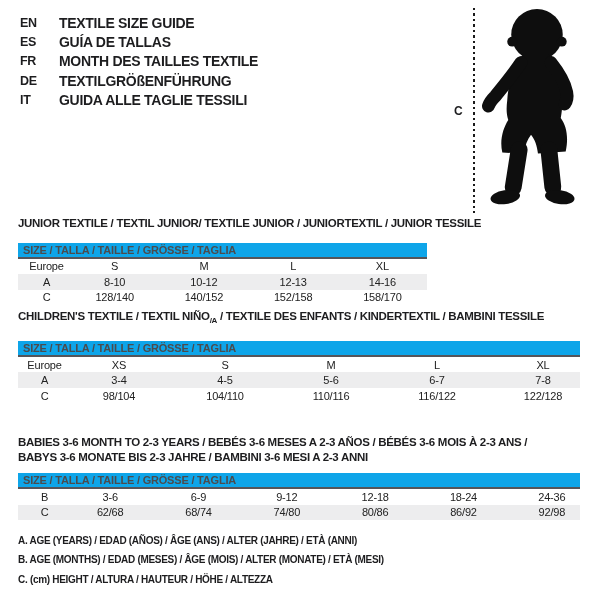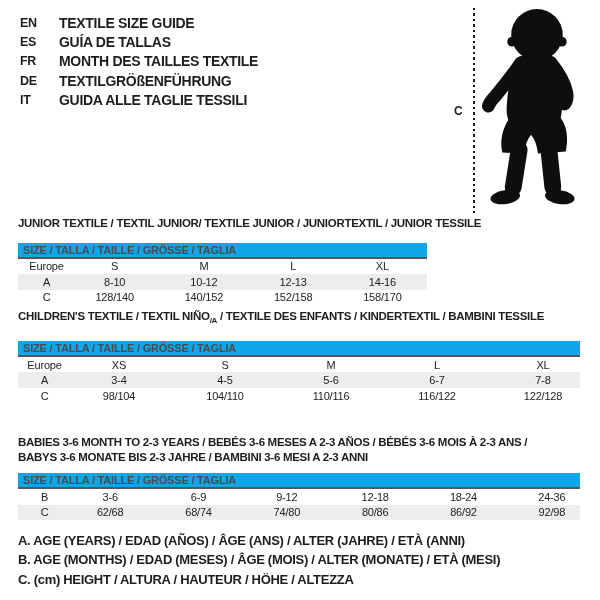--- a/index.html
+++ b/index.html
@@ -36,21 +36,21 @@
   }
   table.size-table td:first-child{text-align:center;padding-left:5px;}
   table.size-table tr:nth-child(even){background:#ededee;}
   #sec-junior{top:216px;width:409px;}
   #sec-children{top:309px;width:578px;}
   #sec-babies{top:426px;width:578px;margin-top:9px;}
   #sec-babies .size-bar{margin-top:9px;}
   col.label-col-1{width:52px;} col.label-col-2{width:48px;}
   
   .footnotes{position:absolute;left:18px;top:531px;}
-  .footnote{font-weight:bold;font-size:13px;letter-spacing:-0.3px;line-height:19.3px;white-space:nowrap;}
+  .footnote{font-weight:bold;font-size:10px;letter-spacing:-0.3px;line-height:19.3px;white-space:nowrap;}
 </style>
 </head>
 <body>
 
 <div class="page">
 
   <div class="lang-block">
     <div class="lang-row">
       <span class="lang-code">EN</span>
       <span class="lang-title">TEXTILE SIZE GUIDE</span>

